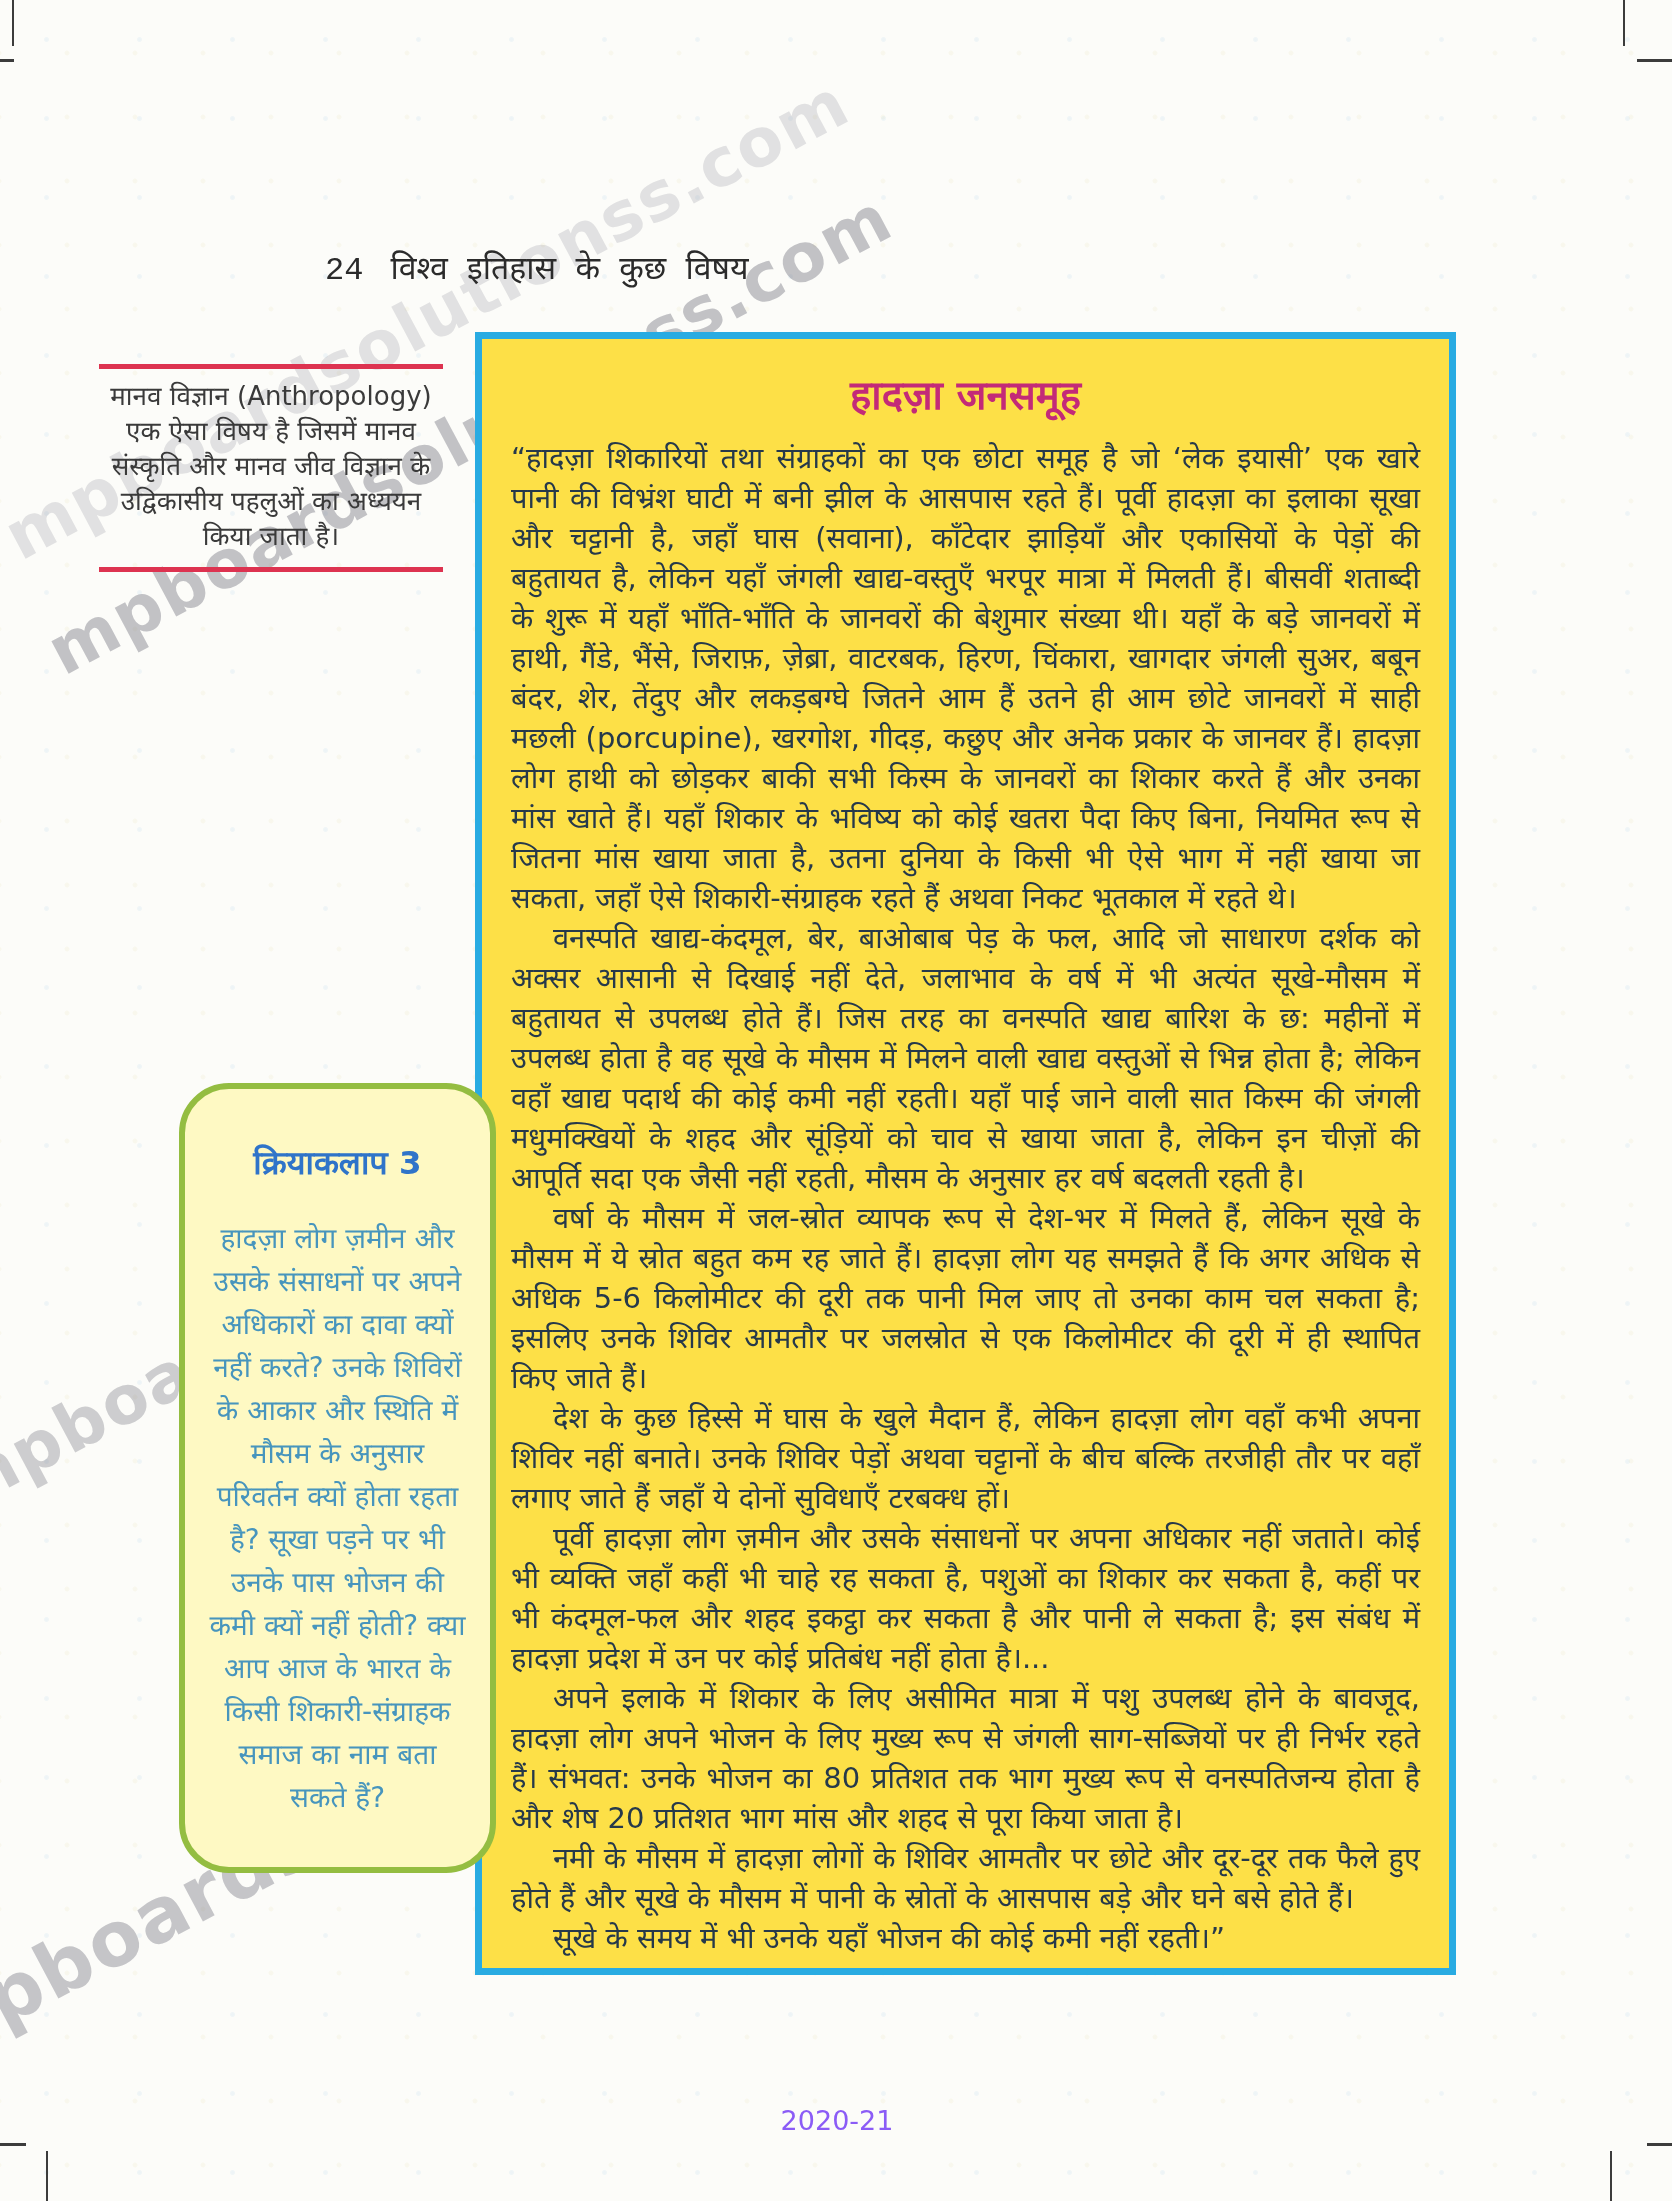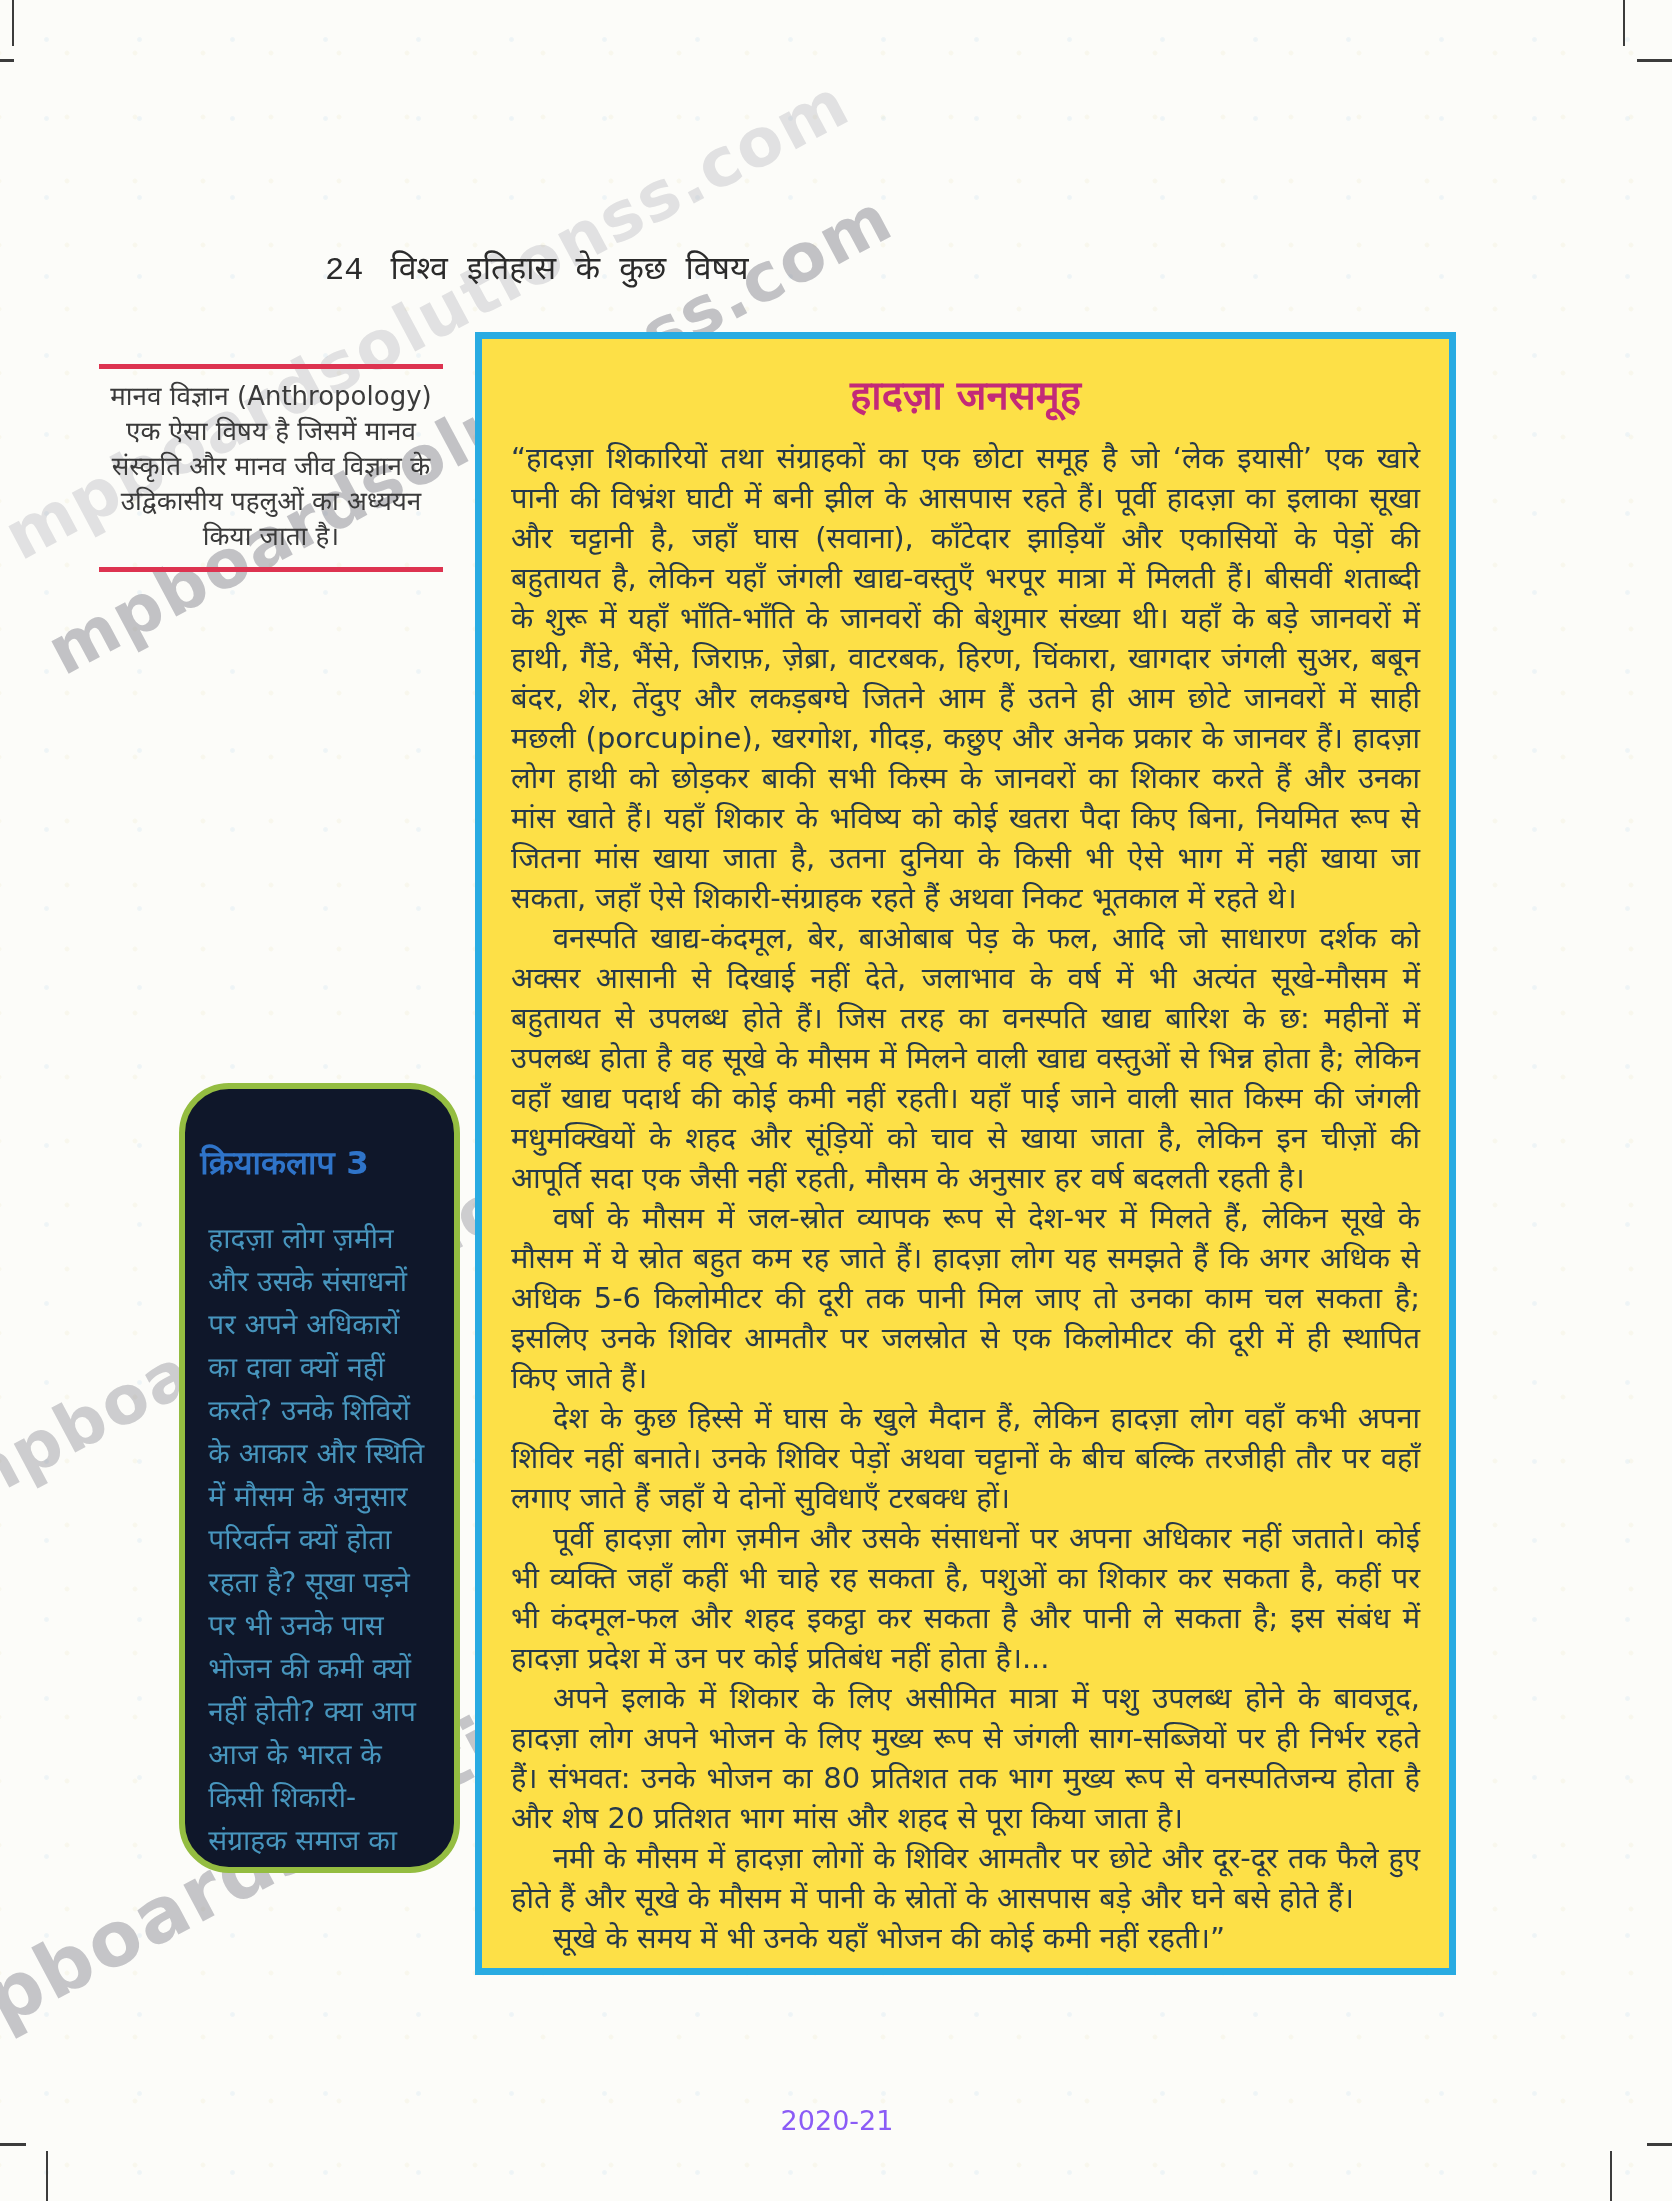--- a/index.html
+++ b/index.html
@@ -93,25 +93,26 @@
     text-align:justify;
     text-indent:42px;
     color:#26394a;
   }
   .quote p.first { text-indent:0; }
 
   
   .activity-box {
     position:absolute; left:179px; top:1083px;
     box-sizing:border-box;
-    width:281px; height:790px;
-    background:#0f172a;
+    width:317px; height:790px;
+    background:#fef9c3;
     border:6.7px solid #94bd41;
     border-radius:50px;
     padding:50px 15.3px 19px 15.3px;
+    text-align:center;
     overflow:hidden;
   }
   .activity-title {
     margin:0 0 32.5px 0;
     font-size:32.5px; font-weight:bold;
     color:#2f74c9;
   }
   .activity-text {
     margin:8px;
     font-size:28px; line-height:43px;

